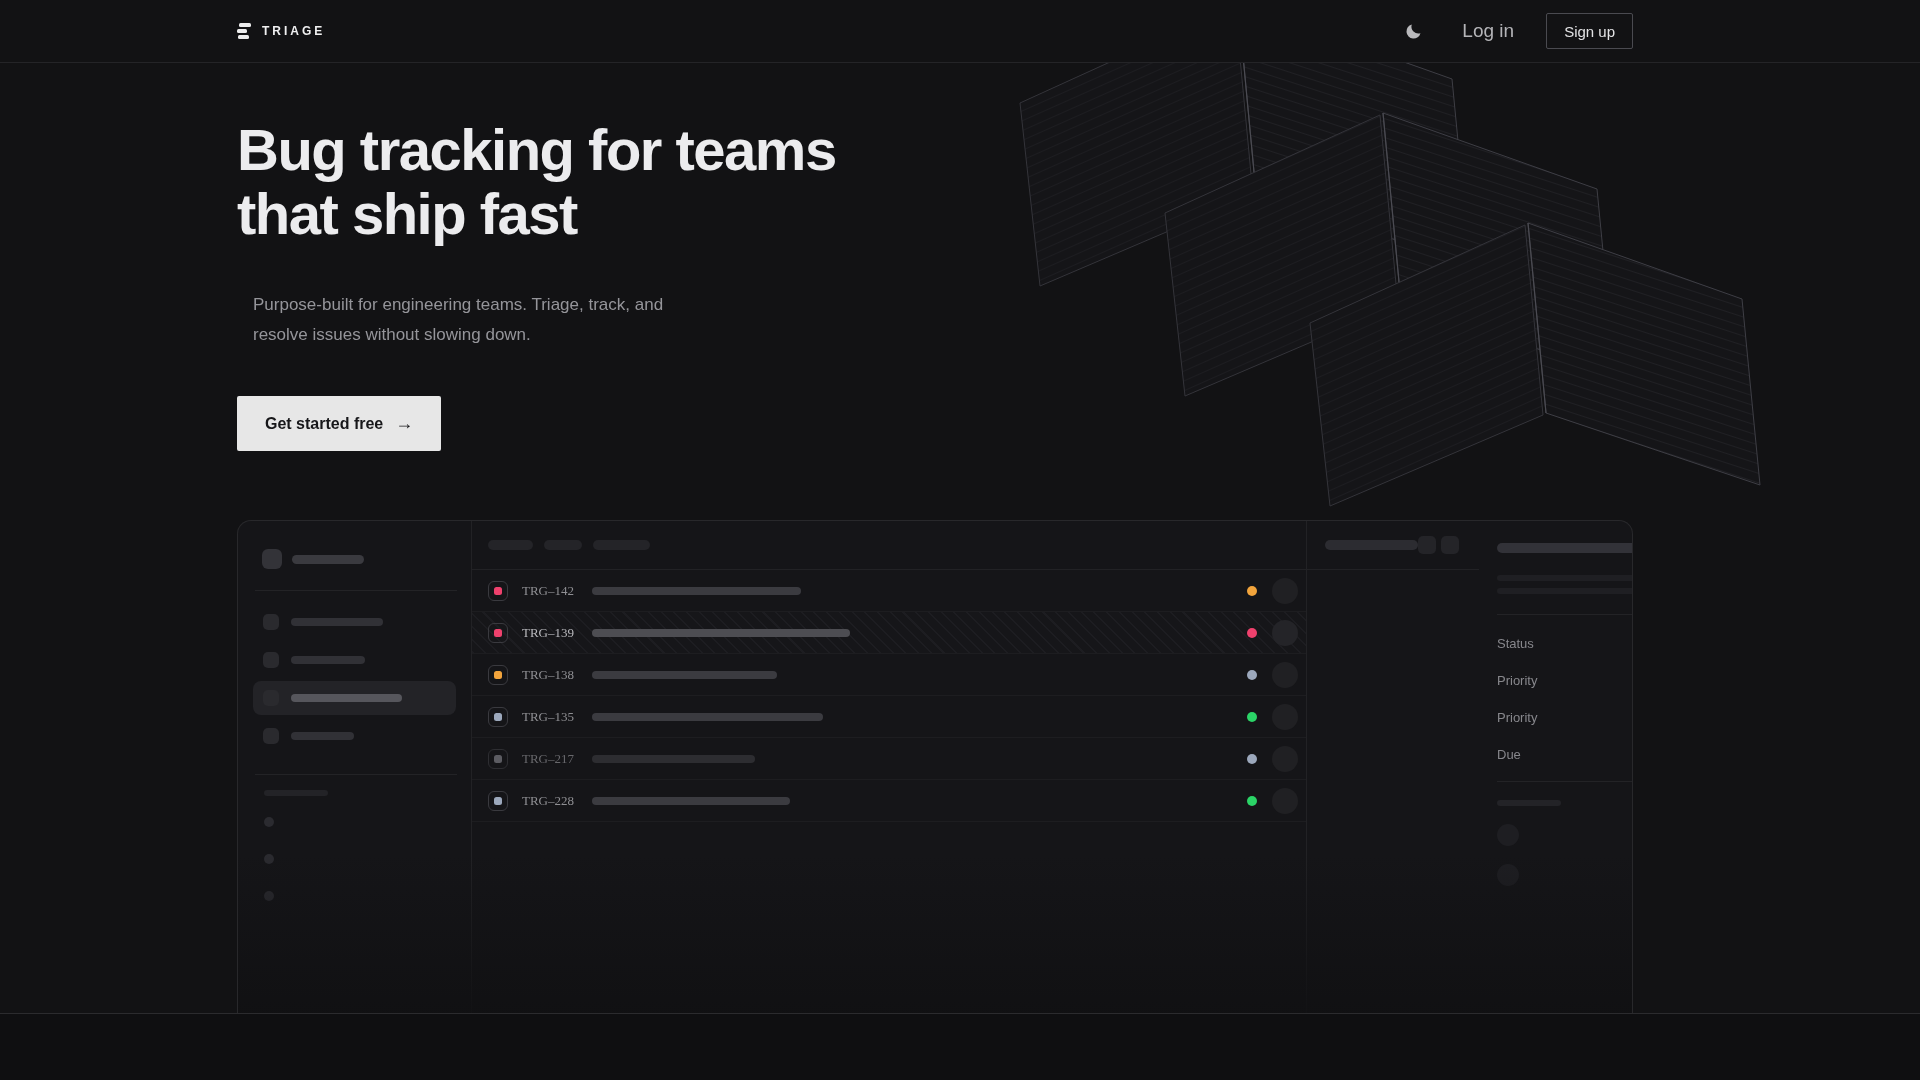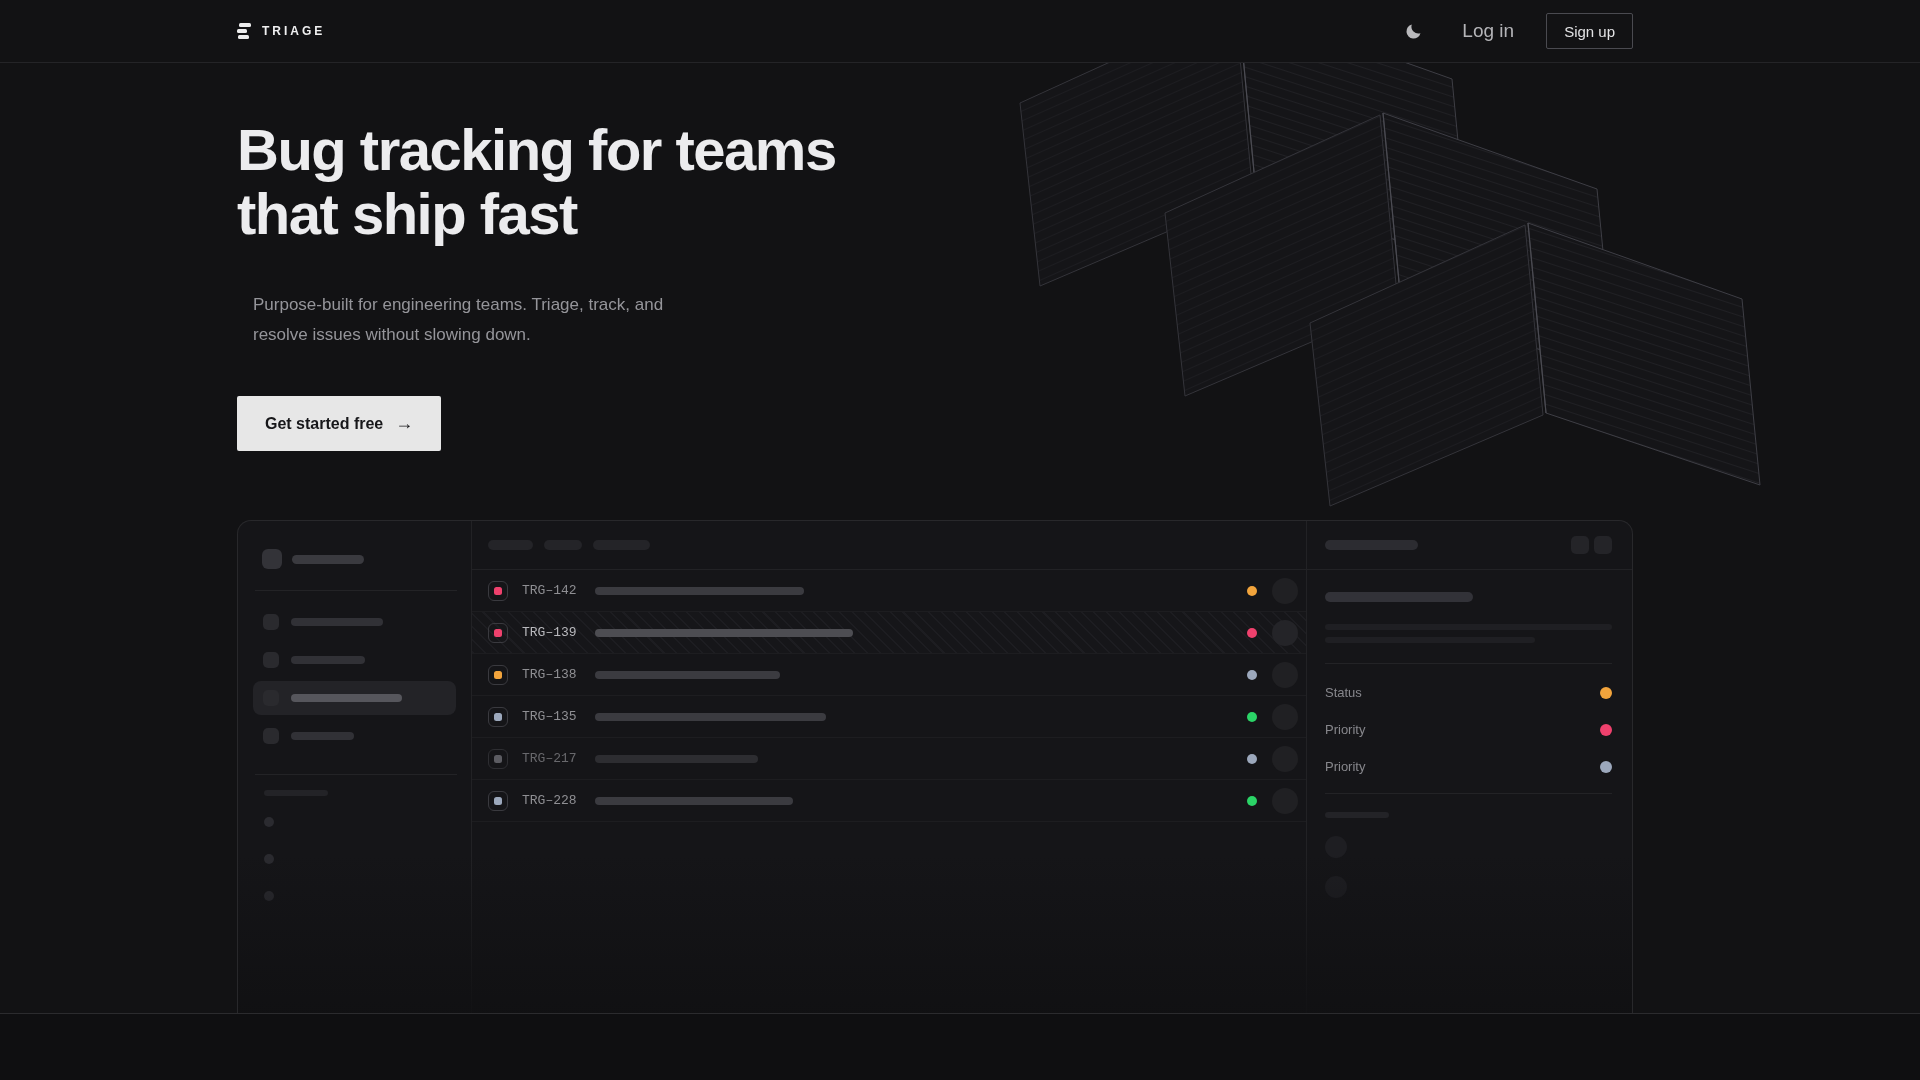--- a/index.html
+++ b/index.html
@@ -94,39 +94,39 @@
   .row {
     height:42px; flex:none; display:flex; align-items:center; padding:0 8px 0 16px;
     border-bottom:1px solid #1d1d20; cursor:pointer;
   }
   .issue-icon {
     width:20px; height:20px; border:1.5px solid #3a3a3f; border-radius:6px;
     display:flex; align-items:center; justify-content:center; flex:none;
   }
   .issue-dot { width:8px; height:8px; border-radius:2.5px; }
   .issue-id {
-    margin-left:14px; font-family:Liberation Mono, monospace; font-size:13px; color:#8f8f93; flex:none;
+    margin-left:14px; font-family:Liberation Serif, serif; font-size:13px; color:#8f8f93; flex:none;
   }
   .issue-title { height:8px; border-radius:4px; background:#3b3b40; margin-left:18px; }
   .spacer { flex:1; }
   .status-dot { width:10px; height:10px; border-radius:50%; flex:none; margin-right:15px; }
   .avatar { width:26px; height:26px; border-radius:50%; background:#202023; flex:none; }
   .row.selected {
     background-image:repeating-linear-gradient(45deg, #1d1d21 0px, #1d1d21 1.5px, rgba(0,0,0,0) 1.5px, rgba(0,0,0,0) 9px);
     background-color:#161619;
   }
   .row.selected .issue-id { color:#b9b9bd; }
   .row.selected .issue-title { background:#4d4d52; }
   .row.selected .avatar { background:#242428; }
   .row.dim .issue-icon { border-color:#2e2e32; }
   .row.dim .issue-id { color:#68686c; }
   .row.dim .issue-title { background:#2d2d31; }
 
   
-  .m-detail { width:325px; flex:none; display:flex; flex-direction:column; }
+  .m-detail { width:325px; flex:none; display:flex; flex-direction:row; }
   .detail-header { height:49px; flex:none; border-bottom:1px solid #222225; display:flex; align-items:center; padding:0 20px 0 18px; }
   .dh-bar { width:93px; height:10px; border-radius:5px; background:#2c2c31; }
   .dh-btns { margin-left:auto; display:flex; gap:5px; }
   .dh-btn { width:18px; height:18px; border-radius:5px; background:#242428; cursor:pointer; }
   .detail-body { padding:0 20px 0 18px; display:flex; flex-direction:column; }
   .title-bar { width:148px; height:10px; border-radius:5px; background:#323238; margin-top:22px; }
   .desc-1 { width:100%; height:6px; border-radius:3px; background:#1f1f23; margin-top:22px; }
   .desc-2 { width:210px; height:6px; border-radius:3px; background:#1f1f23; margin-top:7px; }
   .detail-body .divider { margin-top:20px; }
   .fields { margin-top:10px; display:flex; flex-direction:column; }
@@ -342,20 +342,24 @@
   <div class="field">
     <span class="field-label">Priority</span>
     <span class="field-dot" style="background: rgb(239, 65, 109);"></span>
   </div>
 
   <div class="field">
     <span class="field-label">Priority</span>
     <span class="field-dot" style="background: rgb(156, 168, 188);"></span>
   </div>
 
+  <div class="field">
+    <span class="field-label">Due</span>
+    <span class="field-dot" style="background: rgb(38, 38, 42);"></span>
+  </div>
 </div>
       <div class="divider fields-end"></div>
       <span class="small-bar"></span>
       <span class="circle"></span>
       <span class="circle"></span>
     </div>
   </div>
 
   <div class="mock-fade"></div>
 </div>

